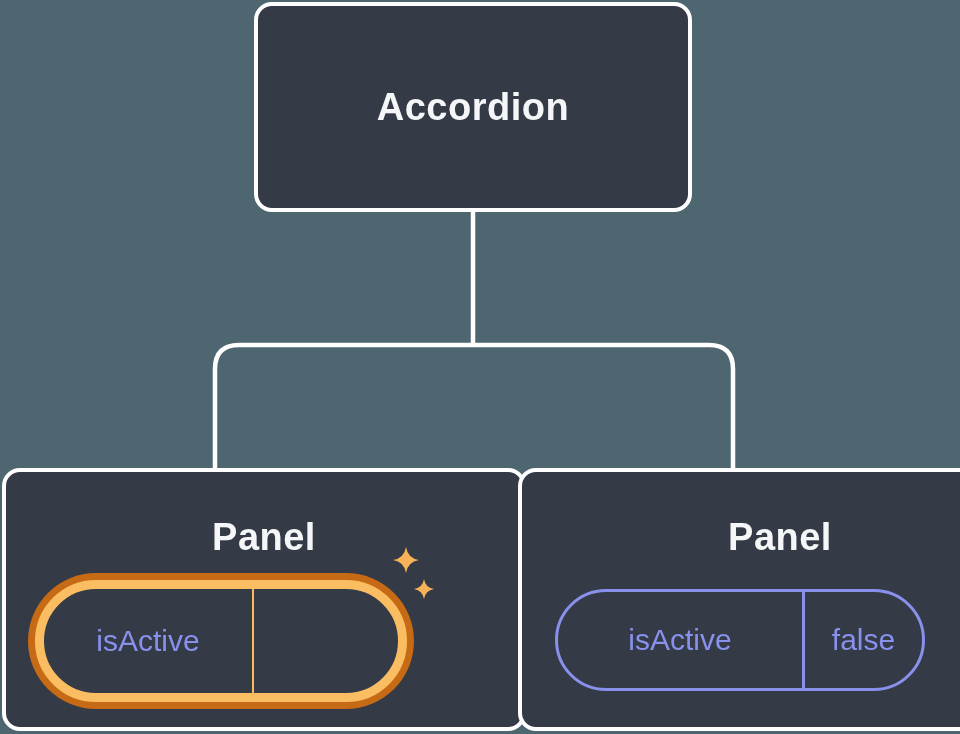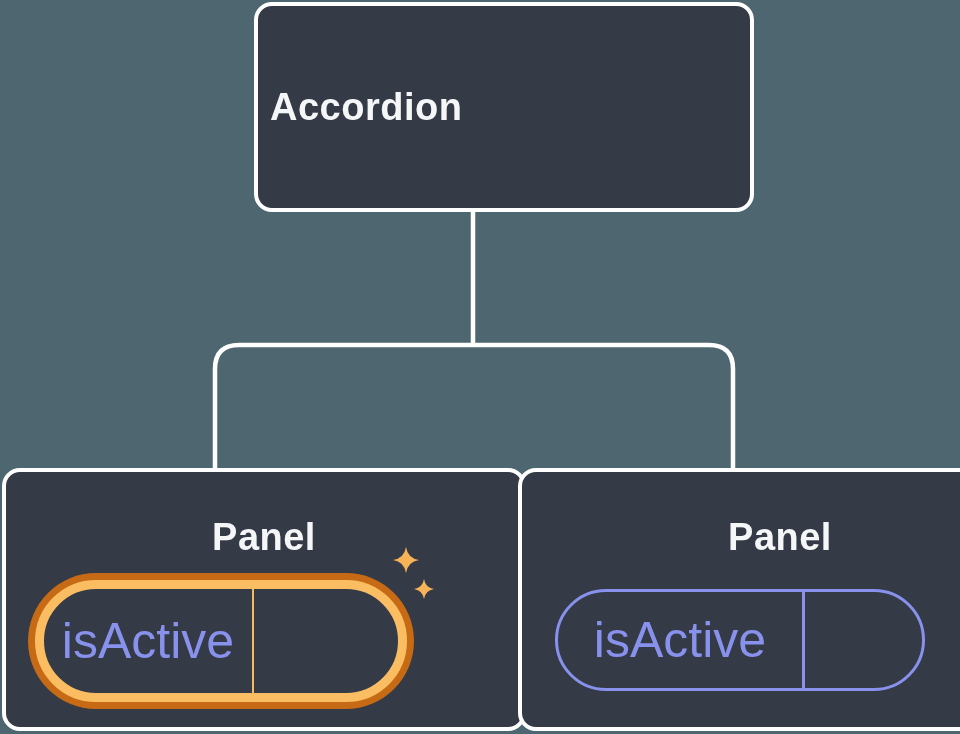--- a/index.html
+++ b/index.html
@@ -16,22 +16,22 @@
     width: 960px; height: 734px;
   }
   .node {
     position: absolute;
     background: #343A46;
     border: 4px solid #FFFFFF;
     border-radius: 18px;
   }
   .root-node {
     left: 254px; top: 2px;
-    width: 500px; height: 210px;
-    display: flex; align-items: center;  padding-left: 12px;
+    width: 438px; height: 210px;
+    display: flex; align-items: center; justify-content: center;
   }
   .node-title {
     color: #F5F6F8;
     font-size: 38px;
     font-weight: 700;
     letter-spacing: 0.5px;
   }
   .panel { top: 468px; width: 524px; height: 263px; }
   .panel-left  { left: 2px; }
   .panel-right { left: 518px; }
@@ -56,21 +56,21 @@
     background: #343A46;
     display: flex;
     align-items: stretch;
     overflow: hidden;
   }
   .cell {
     display: flex;
     align-items: center;
     justify-content: center;
     color: #8891EC;
-    font-size: 50px;
+    font-size: 30px;
     white-space: nowrap;
   }
   .pill-active-inner .cell-key {
     width: 210px;
     border-right: 2px solid #F8BA61;
   }
   .pill-active-inner .cell-value { flex: 1; font-weight: 700; }
   
   .pill-inactive {
     position: absolute;
@@ -113,20 +113,21 @@
       <div class="pill-active-inner">
         <div class="cell cell-key">isActive</div>
       </div>
     </div>
   </div>
 
   <div class="node panel panel-right">
     <span class="node-title">Panel</span>
     <div class="pill-inactive">
       <div class="cell cell-key">isActive</div>
+      <div class="cell cell-value">false</div>
     </div>
   </div>
 
   <svg class="sparkles" viewBox="0 0 56 62" xmlns="http://www.w3.org/2000/svg" aria-hidden="true">
     <path fill="#F6B357" d="M18 5 Q19.8 16.2 31 18 Q19.8 19.8 18 31 Q16.2 19.8 5 18 Q16.2 16.2 18 5 Z"></path>
     <path fill="#F6B357" d="M36 37 Q37.4 45.6 46 47 Q37.4 48.4 36 57 Q34.6 48.4 26 47 Q34.6 45.6 36 37 Z"></path>
   </svg>
 
 </div>
 

